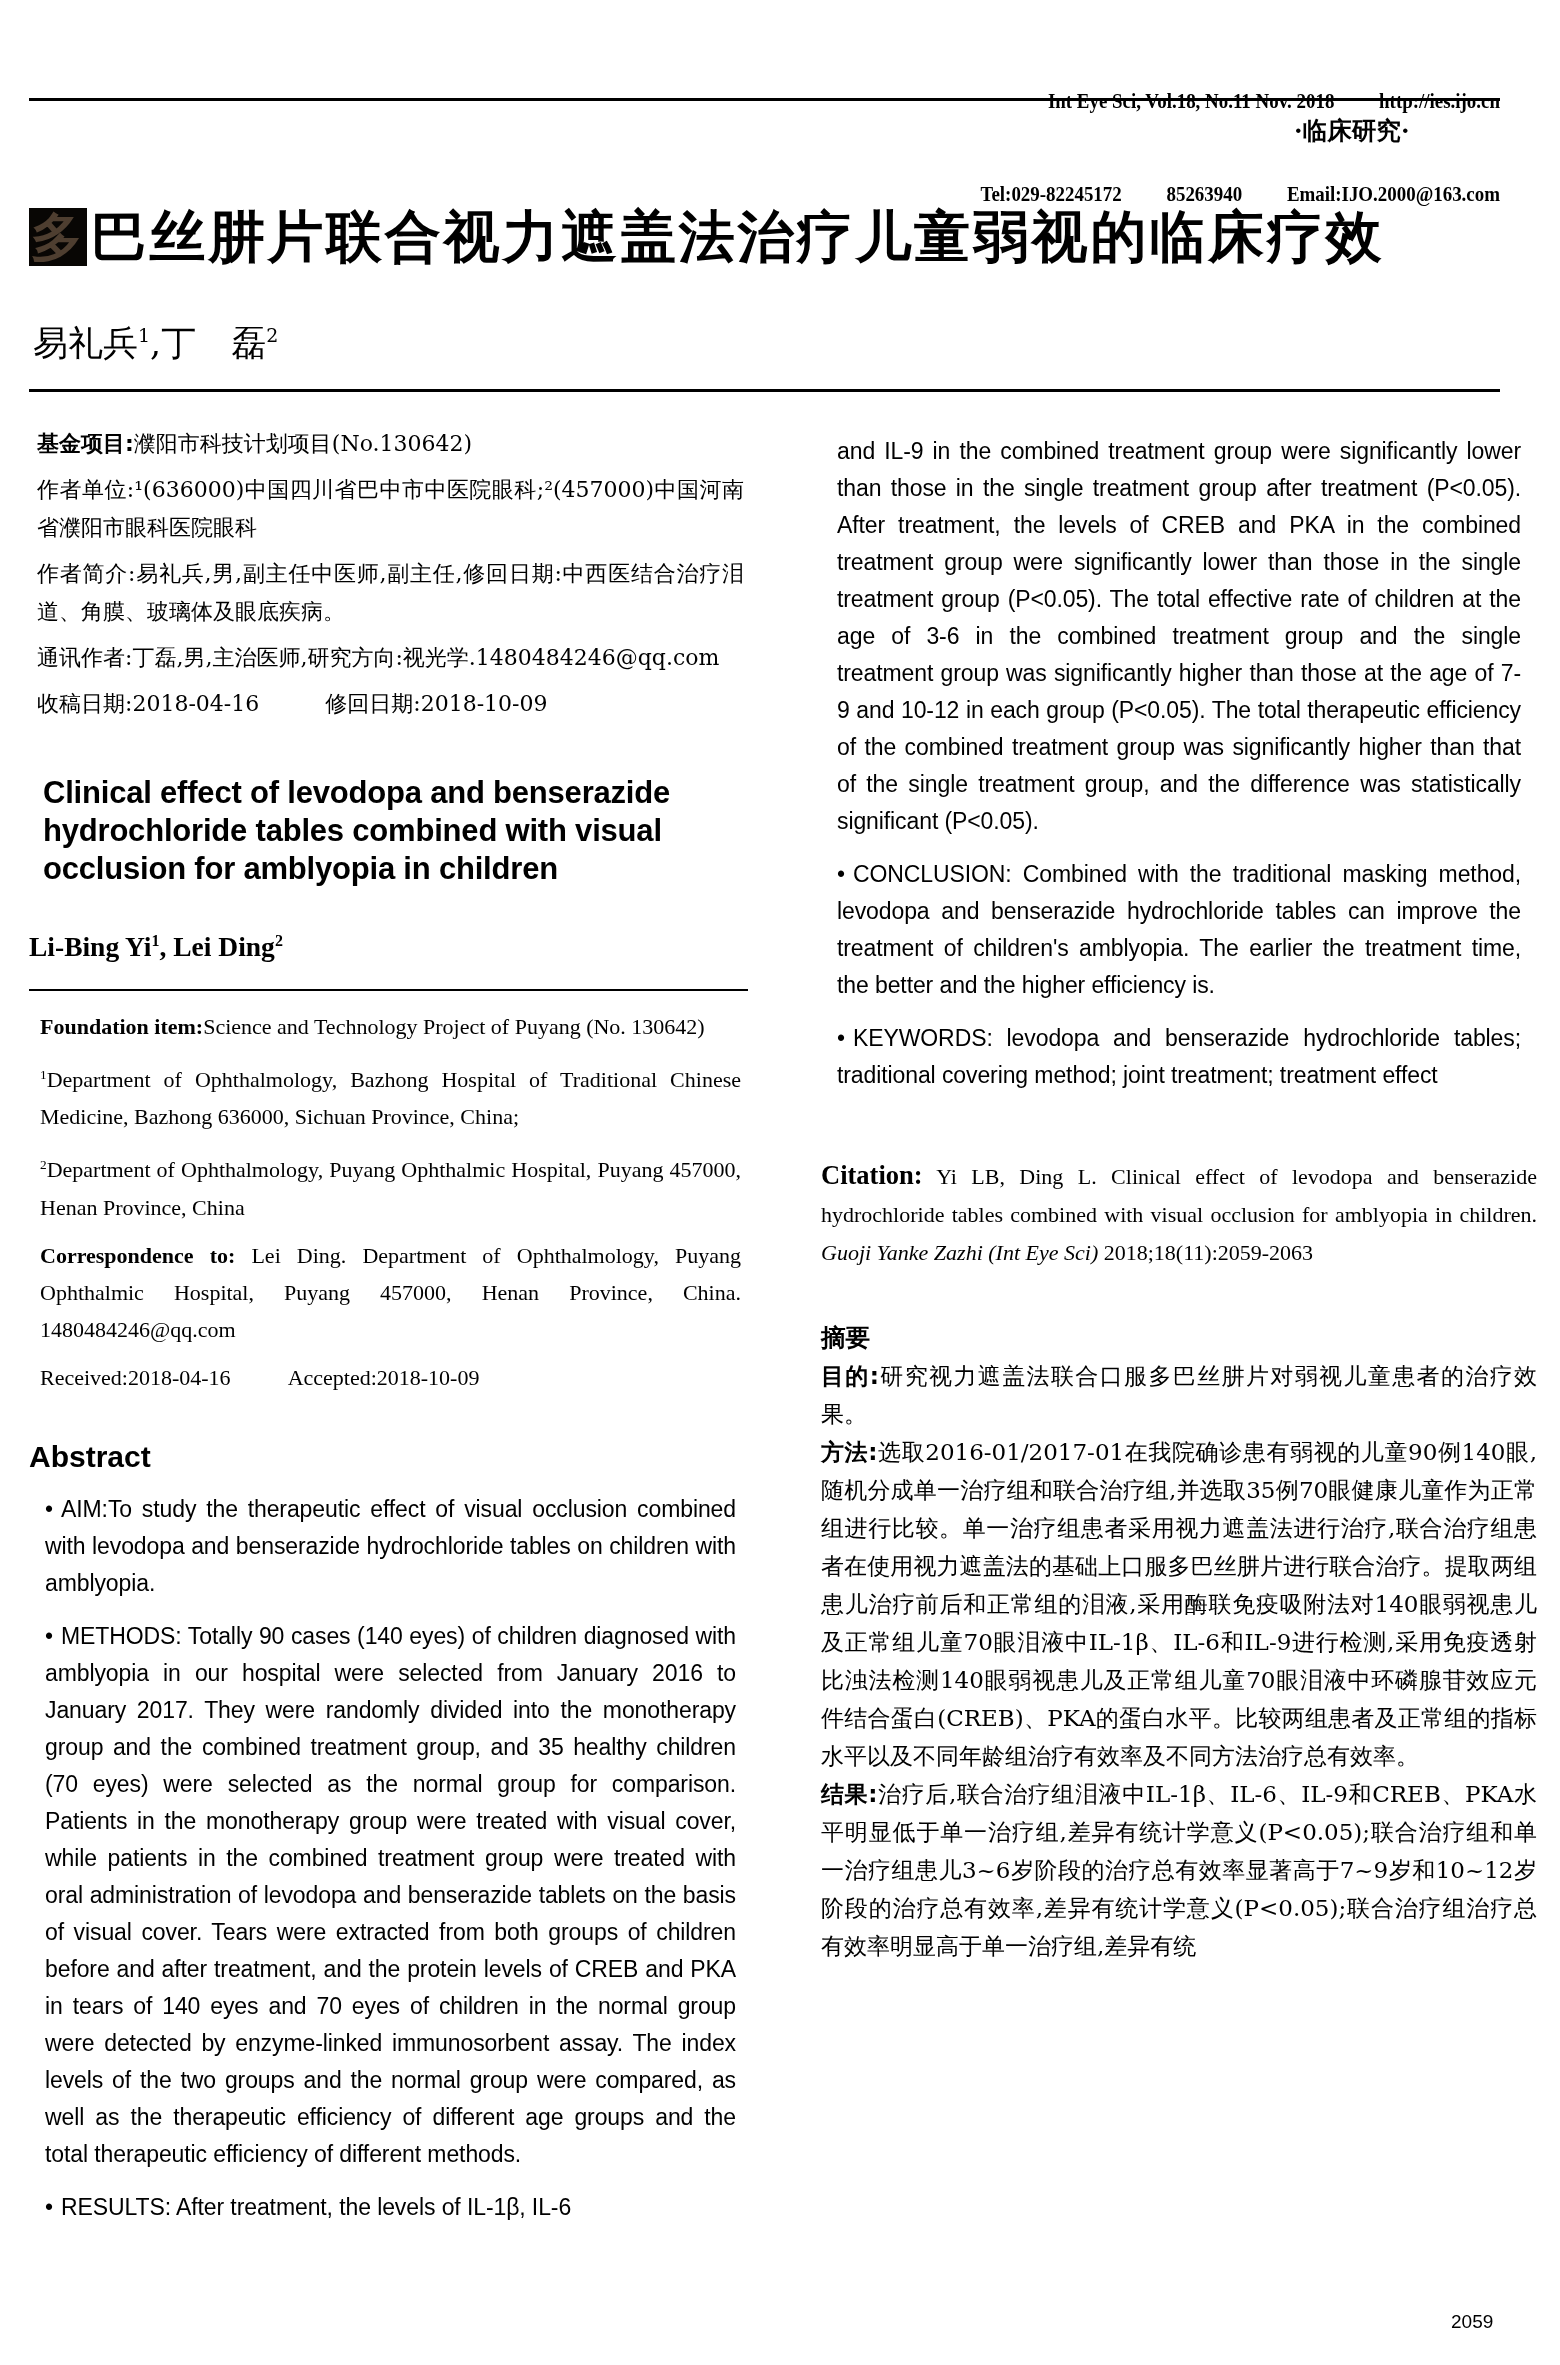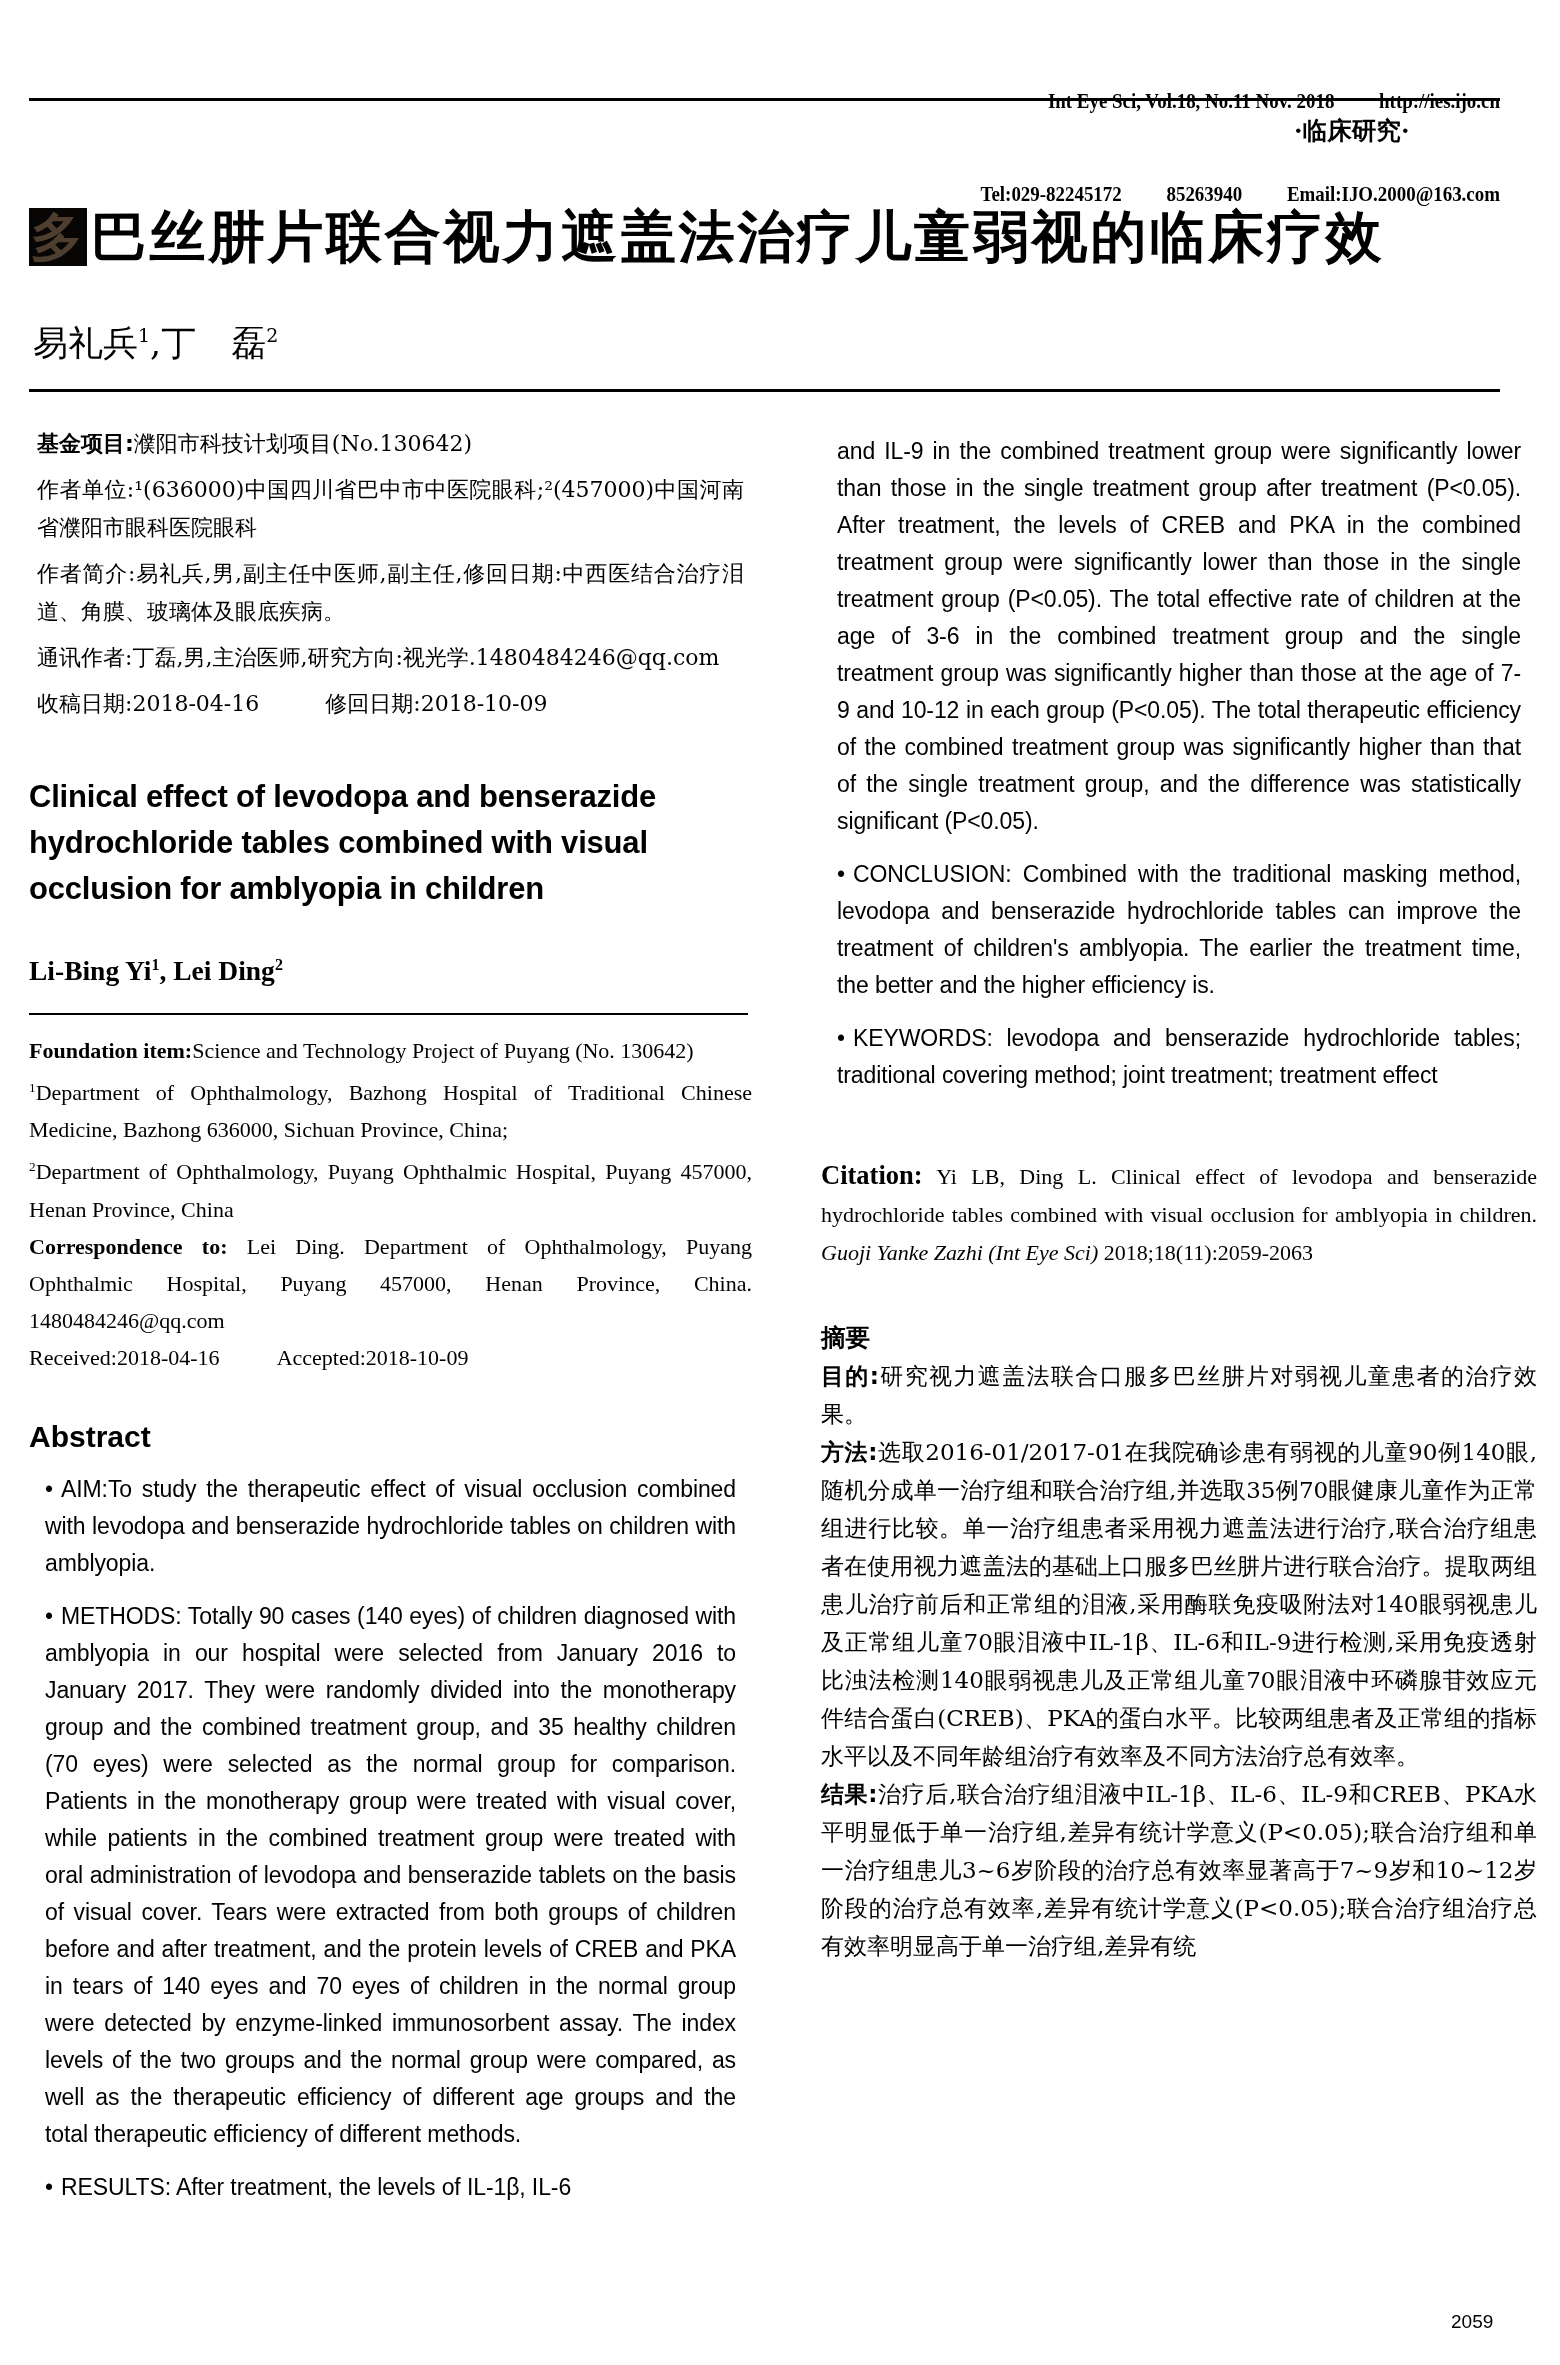--- a/index.html
+++ b/index.html
@@ -20,26 +20,26 @@
 
   
   .col { position: absolute; top: 417px; }
   .col-left { left: 29px; width: 723px; }
   .col-right { left: 821px; width: 716px; }
 
   .cn-meta { font-family: "DejaVu Serif", serif; font-size: 22px; line-height: 38px; text-align: justify; margin: 8px; }
   .cn-meta b { font-family: "DejaVu Sans", sans-serif; font-weight: bold; }
   .meta-dates .gap { display: inline-block; width: 66px; }
 
-  .en-title { margin: 51px 0 0 0; font-family: "Liberation Sans", sans-serif; font-weight: bold; font-size: 31px; line-height: 46px; letter-spacing: -0.2px; }
+  .en-title { margin: 51px 0 0 14px; font-family: "Liberation Sans", sans-serif; font-weight: bold; font-size: 31px; line-height: 38px; letter-spacing: -0.2px; }
   .en-authors { margin: 34px 0 0 0; font-family: "Liberation Serif", serif; font-weight: bold; font-size: 27.5px; line-height: 38px; }
   .en-authors sup { font-size: 16px; }
   .en-rule { height: 1.9px; background: #000; margin: 23px 0 17px 0; width: 719px; }
 
-  .en-meta { font-family: "Liberation Serif", serif; font-size: 22px; line-height: 37px; text-align: justify; margin: 0; }
+  .en-meta { font-family: "Liberation Serif", serif; font-size: 22px; line-height: 37px; text-align: justify; margin: 11px; }
   .en-meta b { font-weight: bold; }
   .en-meta sup { font-size: 13.3px; }
   .en-meta .gap { display: inline-block; width: 57px; }
 
   .abs-head { margin: 42px 0 0 0; font-family: "Liberation Sans", sans-serif; font-weight: bold; font-size: 30px; line-height: 37px; }
   .abs-p { font-family: "Liberation Sans", sans-serif; font-size: 23px; line-height: 37px; text-align: justify; margin: 16px; letter-spacing: -0.1px; }
   .bullet { display: inline-block; width: 16px; }
 
   .citation { margin: 62px 0 16px 0; font-family: "Liberation Serif", serif; font-size: 22px; line-height: 38px; text-align: justify; }
   .citation b { font-size: 26.5px; }

